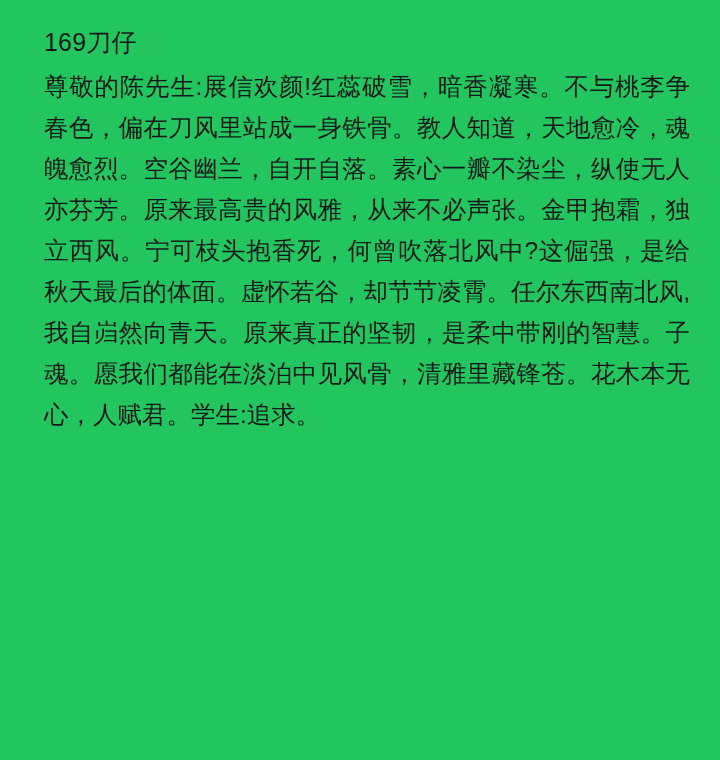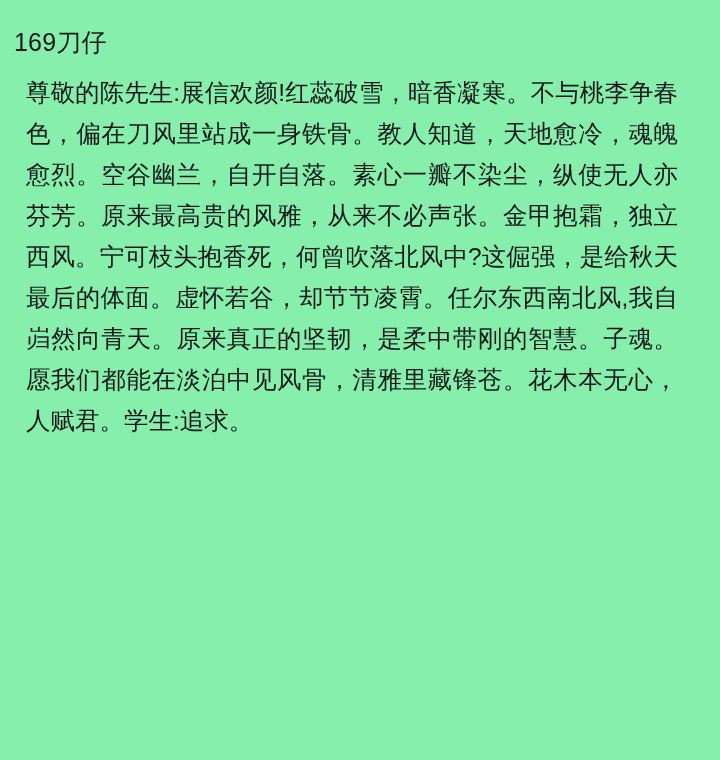--- a/index.html
+++ b/index.html
@@ -11,36 +11,36 @@
     height: 760px;
     background: #eceef0;
     font-family: "Liberation Sans", "DejaVu Sans", sans-serif;
     color: #111417;
     overflow: hidden;
   }
   .page {
     box-sizing: border-box;
     width: 720px;
     height: 760px;
-    padding: 26px 30px 0 14px;
-    background: #86efac;
+    padding: 26px 30px 0 44px;
+    background: #22c55e;
   }
   .doc-title {
     font-size: 25px;
     line-height: 1.35;
     font-weight: 400;
     color: #15181b;
     margin: 0 0 6px 0;
     letter-spacing: 0.2px;
   }
   .para {
     font-size: 24.5px;
     line-height: 41px;
     color: #15181b;
-    margin: 12px;
+    margin: 0;
     text-align: justify;
     text-justify: inter-character;
     word-break: break-all;
     letter-spacing: 0px;
   }
   .para-block {
     position: relative;
   }
   .reply-block {
     position: relative;

